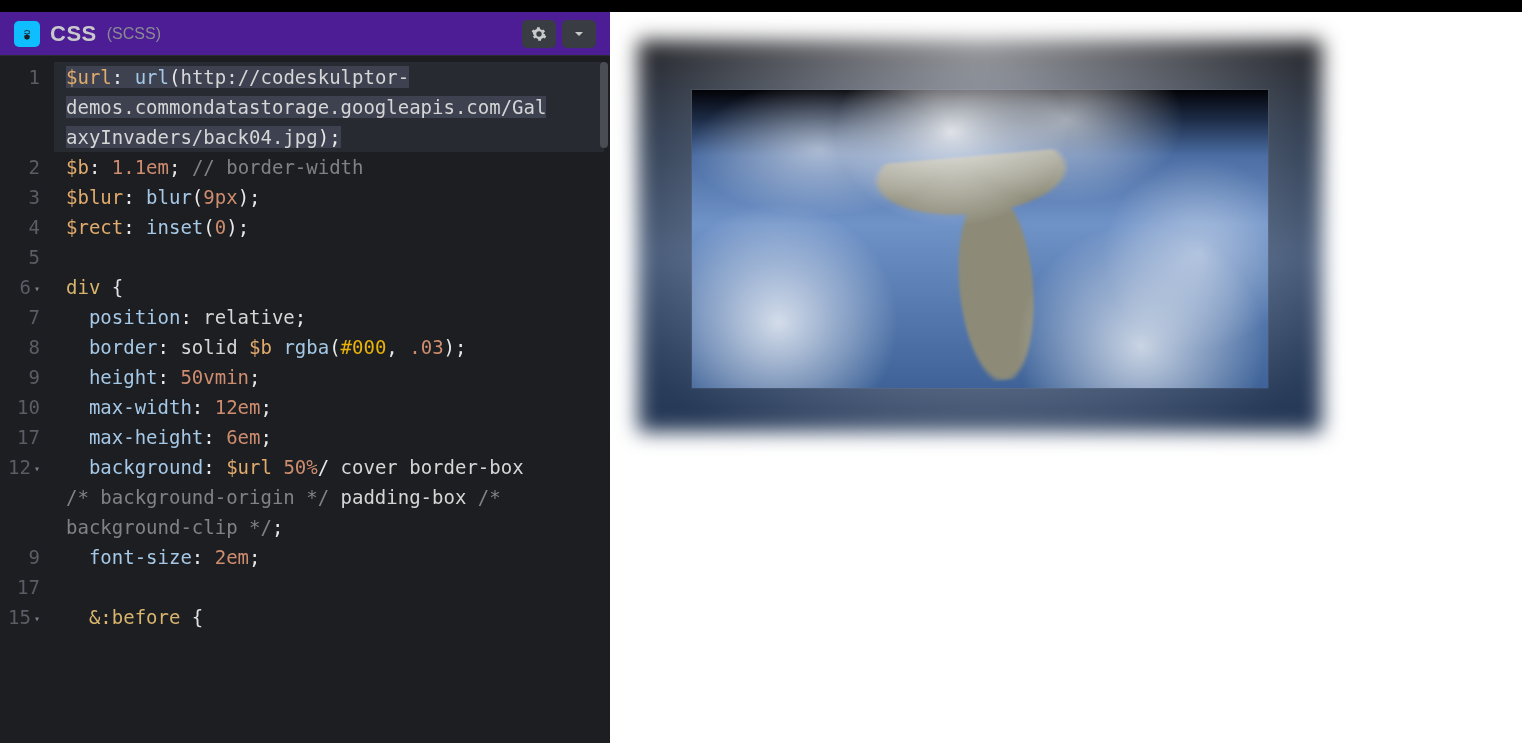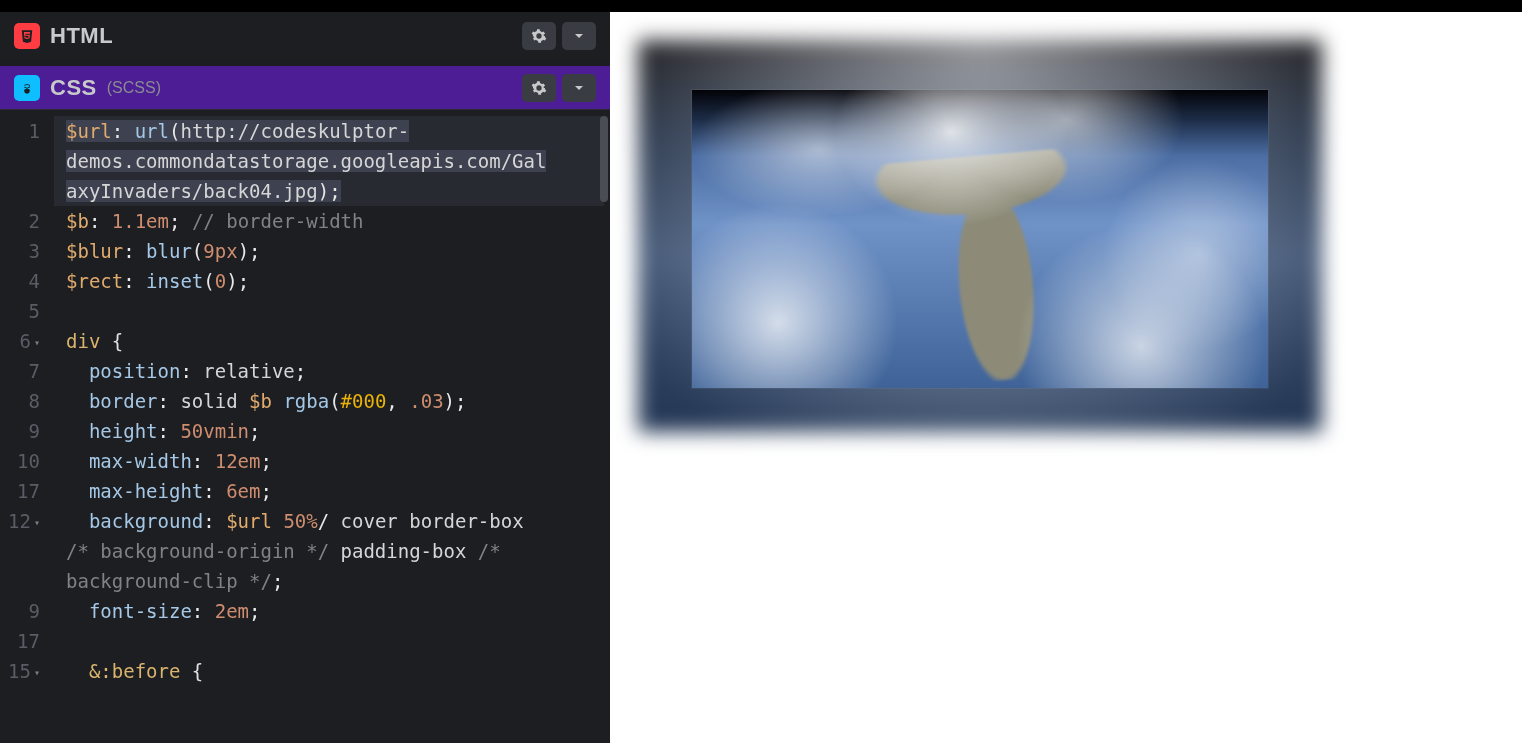--- a/index.html
+++ b/index.html
@@ -207,42 +207,20 @@
 </style>
 </head>
 <body>
 
 <div class="topbar"></div>
 
 <div class="main">
 
   <div class="left-col">
 
-    <div class="panel-header html-hdr">
-      <div class="panel-label">
-        <span class="icon-box icon-html">
-          <svg viewBox="0 0 24 24">
-              <path fill="#1d1e22" d="M3 2l2 20 7 2 7-2 2-20H3zm14 6H9l.2 2H17l-.6 6-4.4 1.2L7.6 16l-.3-3h2l.15 1.5 2.55.7 2.55-.7.3-3H7.2L6.6 5h10.8l-.4 3z"></path>
-            </svg>
-        </span>
-        <span class="lang-name">HTML</span>
-      </div>
-      <div class="panel-controls">
-        <div class="ctrl-btn">
-          <svg viewBox="0 0 24 24">
-              <path d="M12 8a4 4 0 100 8 4 4 0 000-8zm9 4c0 .6-.05 1.2-.15 1.8l2.1 1.6-2 3.4-2.5-1a8 8 0 01-3.1 1.8l-.4 2.6h-4l-.4-2.6a8 8 0 01-3.1-1.8l-2.5 1-2-3.4 2.1-1.6A9 9 0 013 12c0-.6.05-1.2.15-1.8L1.05 8.6l2-3.4 2.5 1a8 8 0 013.1-1.8L9.05 1.8h4l.4 2.6a8 8 0 013.1 1.8l2.5-1 2 3.4-2.1 1.6c.1.6.15 1.2.15 1.8z"></path>
-            </svg>
-        </div>
-        <div class="ctrl-btn">
-          <svg viewBox="0 0 24 24">
-              <path d="M6 9l6 6 6-6z"></path>
-            </svg>
-        </div>
-      </div>
-    </div>
 
     <div class="panel-header css-hdr">
       <div class="panel-label">
         <span class="icon-box icon-css">
           <svg viewBox="0 0 24 24">
               <path fill="#1d1e22" d="M12 5l5 2v4l-5 2-5-2 1-1 4 1.5L16 10V8l-4-1.5L8 8l-1-1 5-2zm0 8l5 2-1 5-4 2-4-2-1-5 5-2z"></path>
             </svg>
         </span>
         <span class="lang-name">CSS</span>
         <span class="lang-sub">(SCSS)</span>

